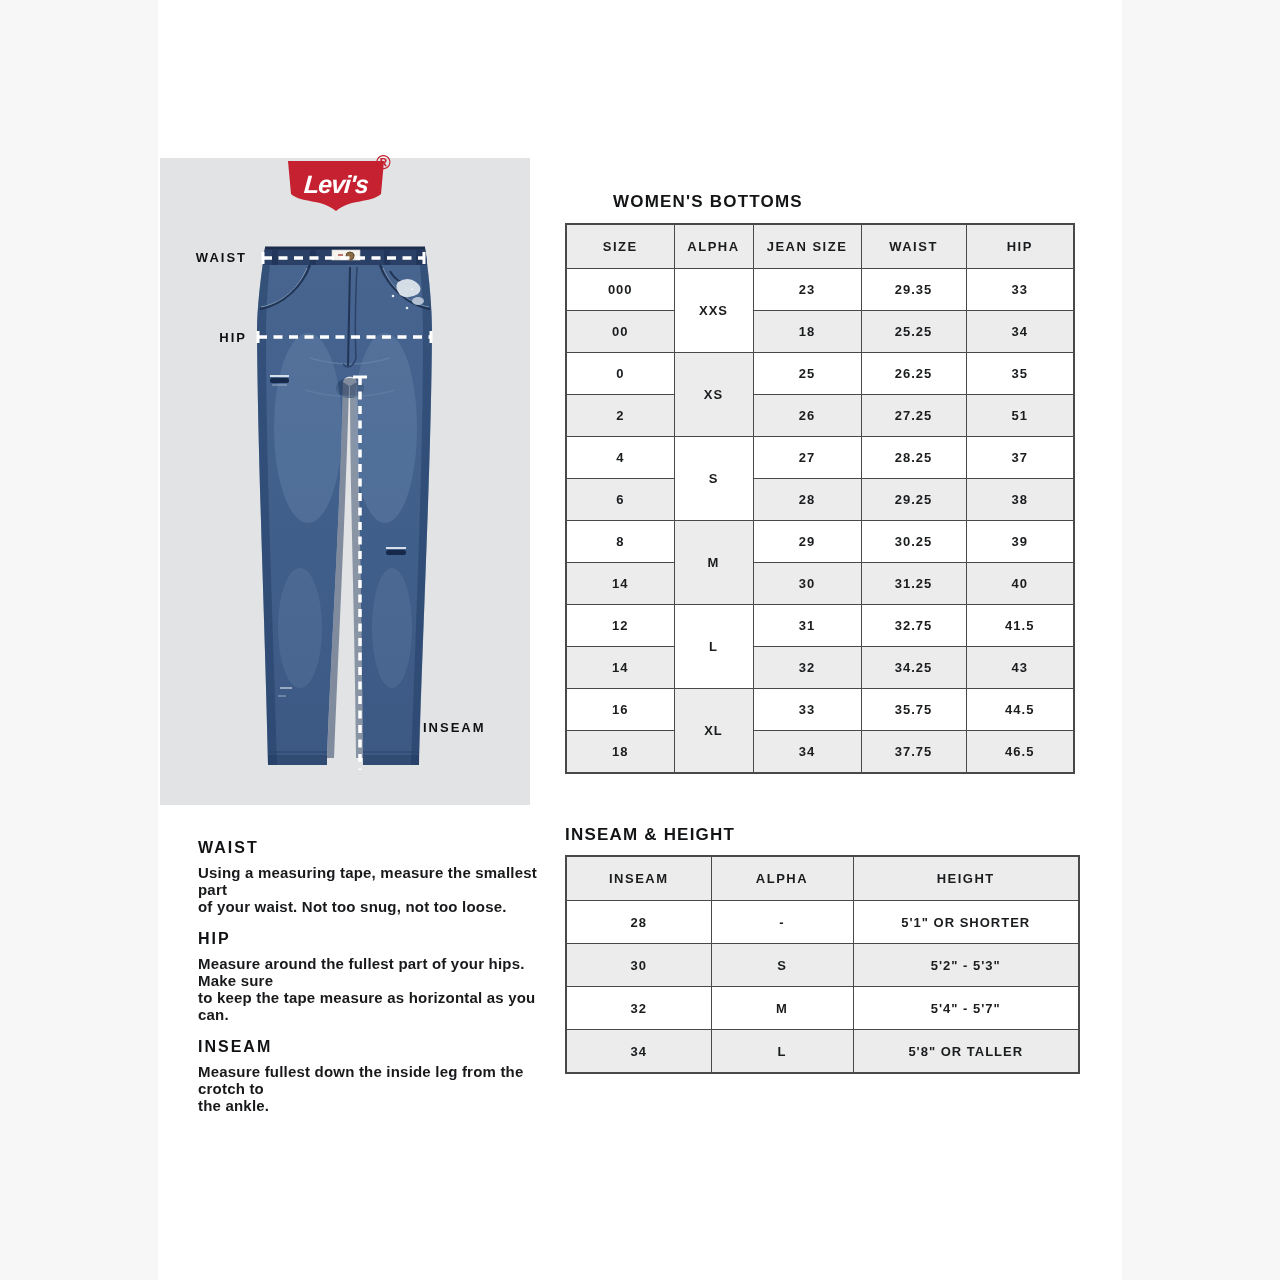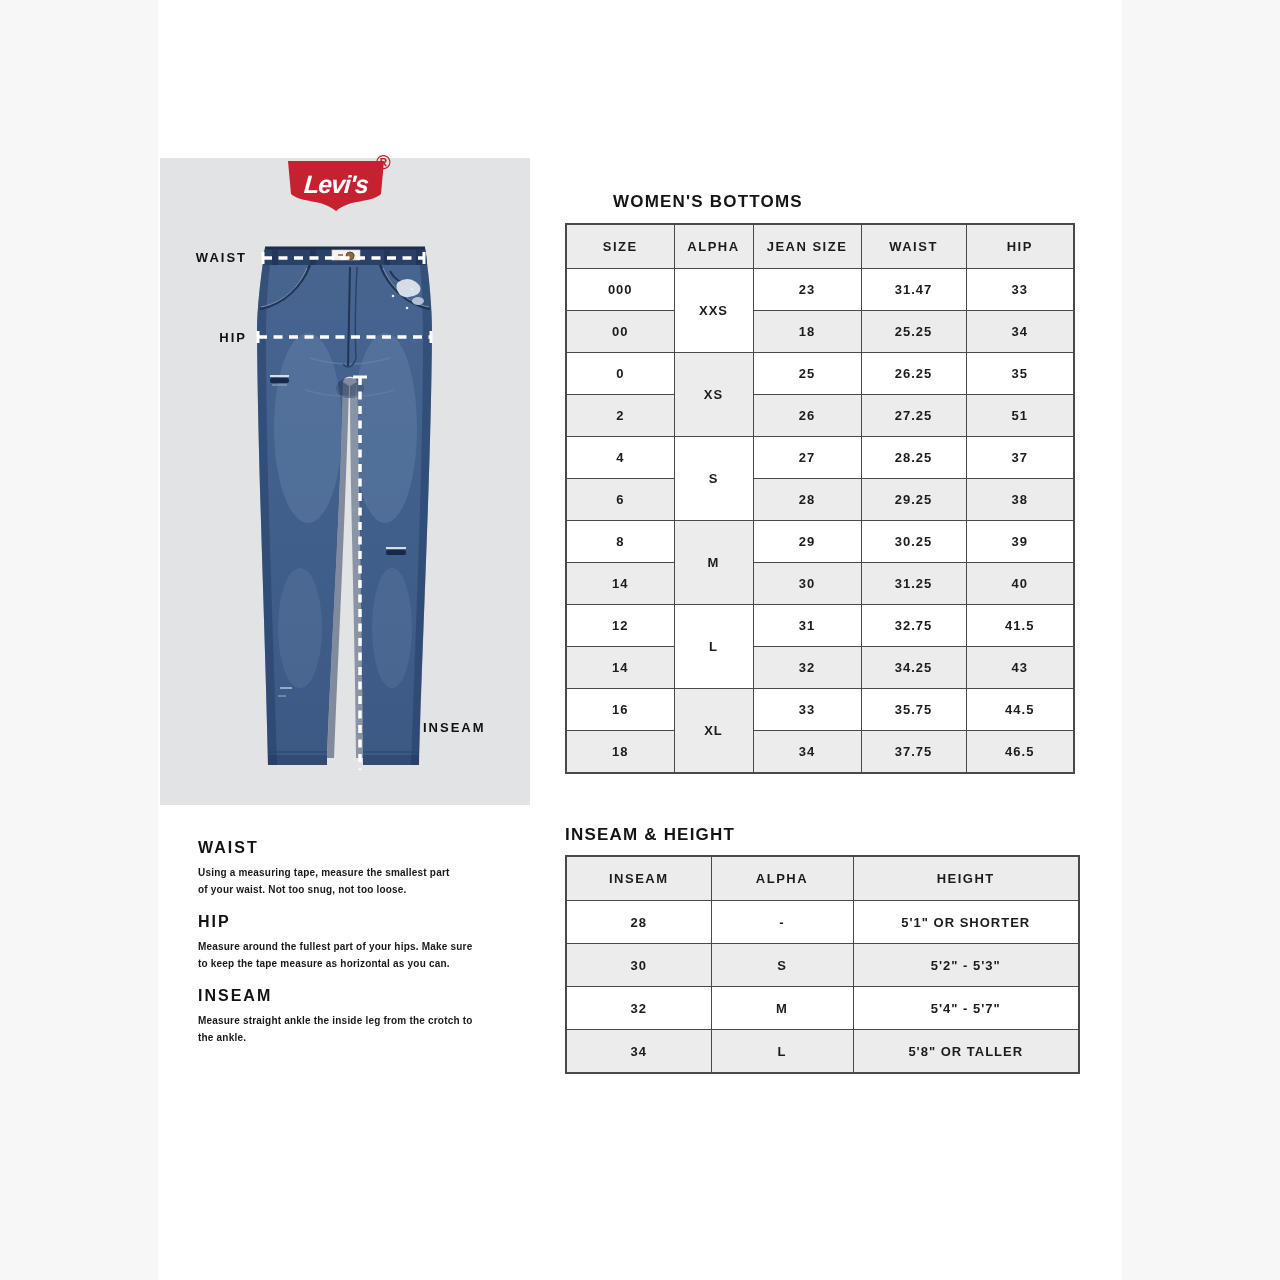--- a/index.html
+++ b/index.html
@@ -55,21 +55,21 @@
   #t2 td{height:42px;}
   #t2 tbody tr:nth-child(odd) td{background:#ffffff;}
   #t2 tbody tr:nth-child(even) td{background:#ececec;}
 
   
   .guide{position:absolute;left:40px;top:839px;width:352px;}
   .guide h3{
     margin:0 0 7px 0;font-size:16px;font-weight:bold;letter-spacing:2px;color:#101214;
   }
   .guide p{
-    margin:0 0 15px 0;font-size:10px;font-weight:bold;line-height:17px;
+    margin:0 0 15px 0;font-size:15px;font-weight:bold;line-height:17px;
     letter-spacing:0.2px;color:#18191b;white-space:pre-line;
   }
 </style>
 </head>
 <body>
 
 <div class="card">
 
   <div class="panel">
 
@@ -190,21 +190,21 @@
         <th>JEAN SIZE</th>
         <th>WAIST</th>
         <th>HIP</th>
       </tr>
     </thead>
     <tbody>
       <tr>
         <td>000</td>
         <td class="alpha" rowspan="2">XXS</td>
         <td>23</td>
-        <td>31.47</td>
+        <td>29.35</td>
         <td>33</td>
       </tr>
       <tr>
         <td>00</td>
         <td>18</td>
         <td>25.25</td>
         <td>34</td>
       </tr>
       <tr>
         <td>0</td>
@@ -275,21 +275,21 @@
   </table>
 
   <div class="guide">
     <h3>WAIST</h3>
     <p>Using a measuring tape, measure the smallest part
 of your waist. Not too snug, not too loose.</p>
     <h3>HIP</h3>
     <p>Measure around the fullest part of your hips. Make sure
 to keep the tape measure as horizontal as you can.</p>
     <h3>INSEAM</h3>
-    <p>Measure straight ankle the inside leg from the crotch to
+    <p>Measure fullest down the inside leg from the crotch to
 the ankle.</p>
   </div>
 
   <div class="sec-title t2-title">INSEAM &amp; HEIGHT</div>
 
   <table id="t2">
     <colgroup>
         <col style="width:145px">
         <col style="width:142px">
         <col style="width:226px">

